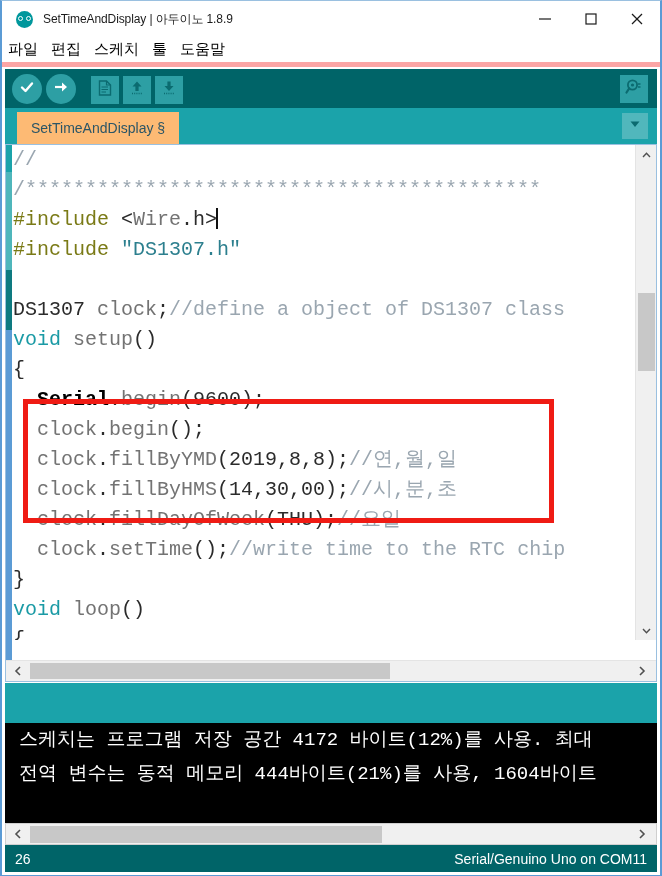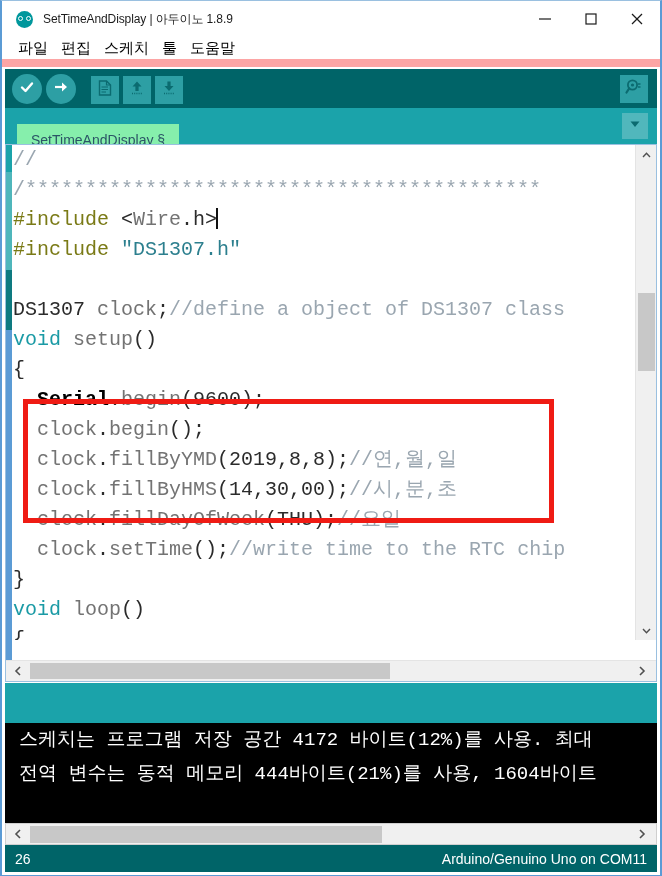--- a/index.html
+++ b/index.html
@@ -82,23 +82,23 @@
 
   
   .menubar {
     position: absolute;
     left: 0; top: 36px;
     width: 658px;
     height: 30px;
     background: #ffffff;
     display: flex;
     align-items: center;
-    padding-left: 16px;
-    box-sizing: border-box;
-    border-bottom: 8px solid #fca5a5;
+    padding-left: 6px;
+    box-sizing: border-box;
+    border-bottom: 5px solid #fca5a5;
   }
   .menu-item {
     font-size: 15px;
     color: #000000;
     margin-right: 13px;
     white-space: nowrap;
     cursor: default;
   }
 
   
@@ -146,23 +146,23 @@
   
   .tabbar {
     position: absolute;
     left: 3px; top: 107px;
     width: 652px;
     height: 36px;
     background: #1ba3aa;
   }
   .tab {
     position: absolute;
-    left: 12px; top: 16px;
+    left: 12px; top: 4px;
     height: 32px;
-    background: #86efac;
+    background: #fdba74;
     padding: 0 14px;
     display: flex;
     align-items: center;
     font-size: 14px;
     color: #2b5566;
     white-space: nowrap;
     cursor: default;
   }
   .tab-dropdown {
     position: absolute;
@@ -546,16 +546,16 @@
     <div class="c-hthumb"></div>
     <div class="h-arrow right">
       <svg width="12" height="12" viewBox="0 0 12 12">
           <polyline points="4,2 8,6 4,10" fill="none" stroke="#505050" stroke-width="1.6"></polyline>
         </svg>
     </div>
   </div>
 
   <div class="statusbar">
     <div class="status-left">26</div>
-    <div class="status-right">Arduino/Genuino Uno on COM11</div>
+    <div class="status-right">Serial/Genuino Uno on COM11</div>
   </div>
 
 </div>
 
 </body></html>

